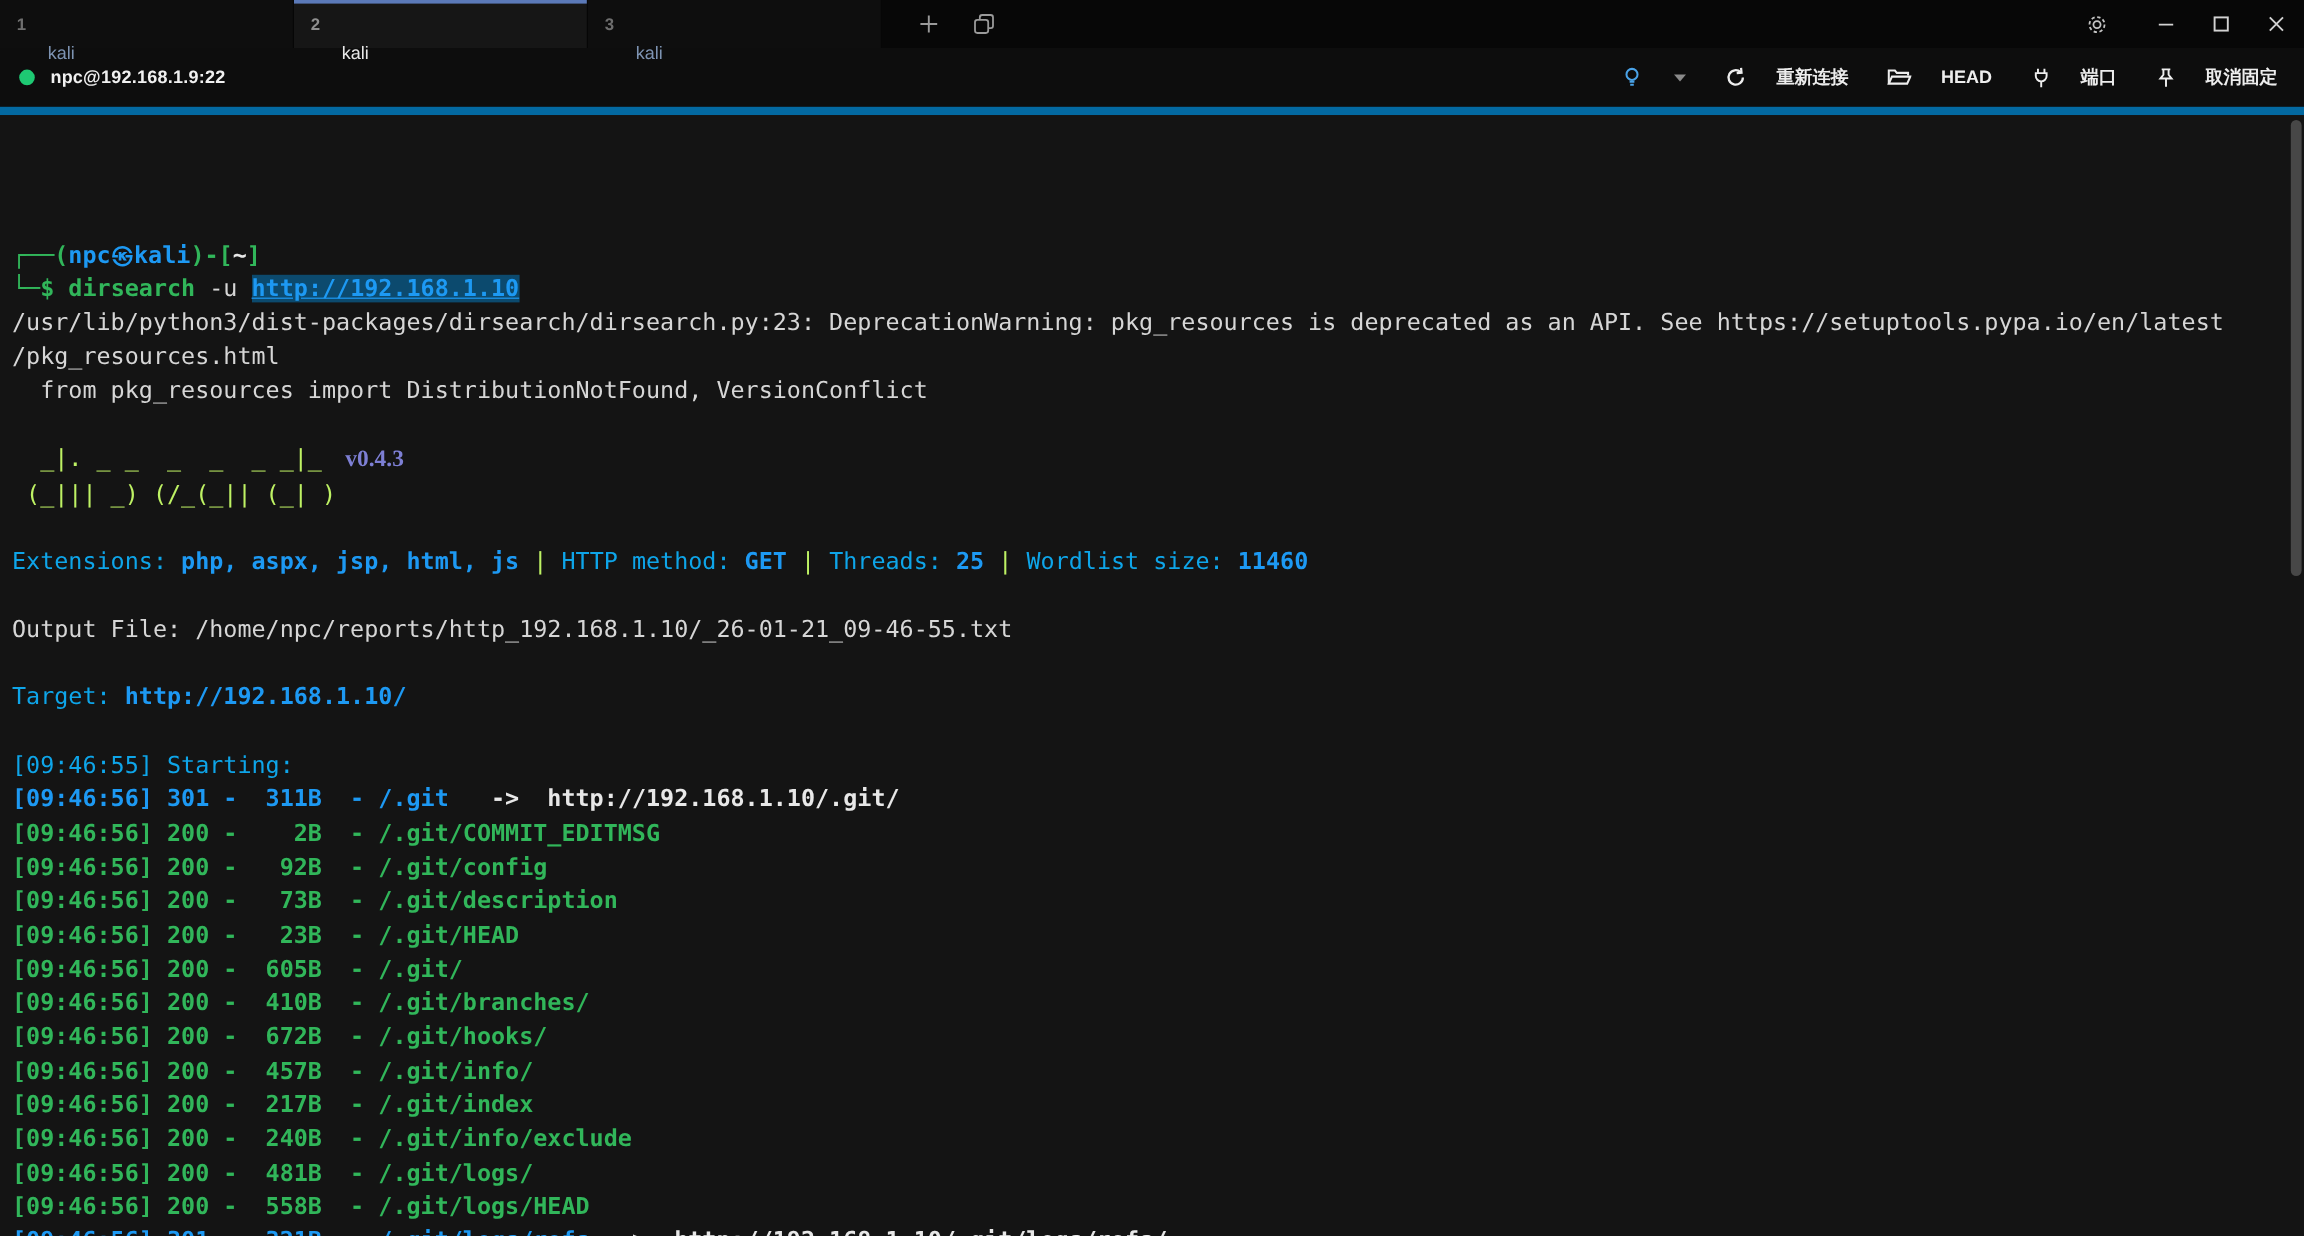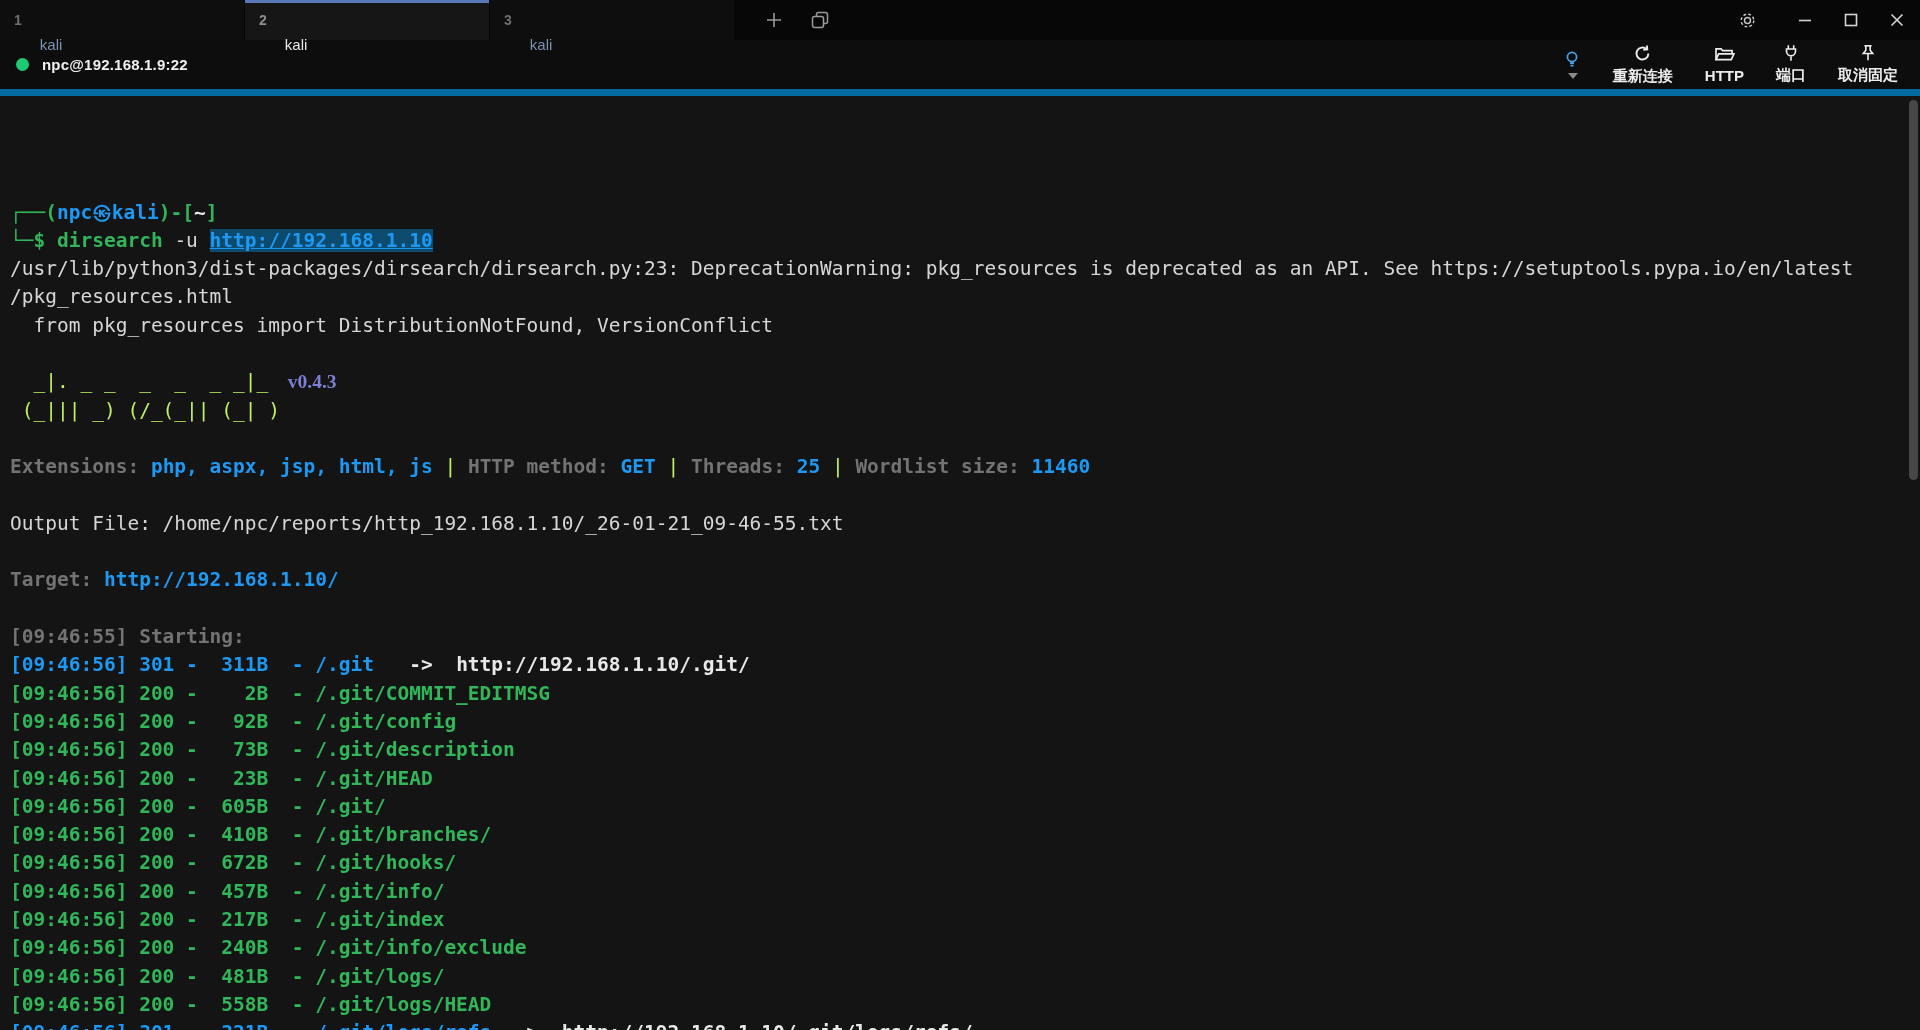--- a/index.html
+++ b/index.html
@@ -38,39 +38,39 @@
   .spacer { flex:1; }
 
   
   .connbar {
     height:56px; flex:0 0 56px; background:#0d0d0d; display:flex; align-items:center;
     padding:0 22px 0 16px; border-bottom:7px solid #0369a1;
   }
   .dot { width:13px; height:13px; border-radius:50%; background:#1ec973; flex:0 0 13px; }
   .host { margin-left:13px; font-size:15px; font-weight:700; color:#f0f0f0; letter-spacing:0.2px; }
   .action {
-    display:flex; align-items:center; gap:4px; margin-left:32px; cursor:pointer;
-    color:#ededed; font-size:15px; font-weight:700;flex-direction:column;
+    display:flex; align-items:center; gap:24px; margin-left:32px; cursor:pointer;
+    color:#ededed; font-size:15px; font-weight:700;
   }
   .caret {
     width:0; height:0; border-left:5px solid transparent; border-right:5px solid transparent;
     border-top:6px solid #8a8a8a; margin-left:2px;
   }
 
   
   .terminal {
     position:relative; flex:1; background:#141414; overflow:hidden;
     padding:46px 0 0 10px;
     font-family:"DejaVu Sans Mono", monospace;
     font-size:19.5px; line-height:28.3px;
     white-space:pre; color:#d6d6d6; cursor:text;
   }
   .c-green  { color:#31b65a; font-weight:700; }
   .c-blue   { color:#1d99f3; font-weight:700;text-align:center; }
-  .c-yellow { color:#737373; font-weight:700; }
+  .c-yellow { color:#0ea5e9; font-weight:400; }
   .c-purple { color:#bef264; }
   .c-purpleb{ color:#7d7fd4; font-weight:700;font-family:Liberation Serif, serif; }
   .c-white  { color:#e8e8e8; font-weight:700; }
   .c-plain  { color:#d6d6d6; }
   .c-url    { color:#1d99f3; font-weight:700; text-decoration:underline; background:#0c4a6e; }
 
   .scrollbar-thumb {
     position:absolute; right:2px; top:4px; width:9px; height:380px;
     background:#474747; border-radius:5px; cursor:pointer;
   }
@@ -181,21 +181,21 @@
       <span>重新连接</span>
     </div>
 
     <div class="action">
       <span>
         <svg width="21" height="17" viewBox="0 0 22 18">
           <path d="M2 14.5V3h5.4l1.7 2H19v2.3" fill="none" stroke="#ededed" stroke-width="1.8"></path>
           <path d="M2 14.5l2.8-6.2h16.2l-2.8 6.2H2z" fill="none" stroke="#ededed" stroke-width="1.8"></path>
         </svg>
       </span>
-      <span>HTTP</span>
+      <span>HEAD</span>
     </div>
 
     <div class="action">
       <span>
         <svg width="18" height="18" viewBox="0 0 20 19">
           <g stroke="#ededed" stroke-width="1.8" fill="none">
             <path d="M7 1v4M13 1v4"></path>
             <path d="M5 5h10v2.6a5 5 0 0 1-10 0V5z"></path>
             <path d="M10 13.2V18"></path>
           </g>

